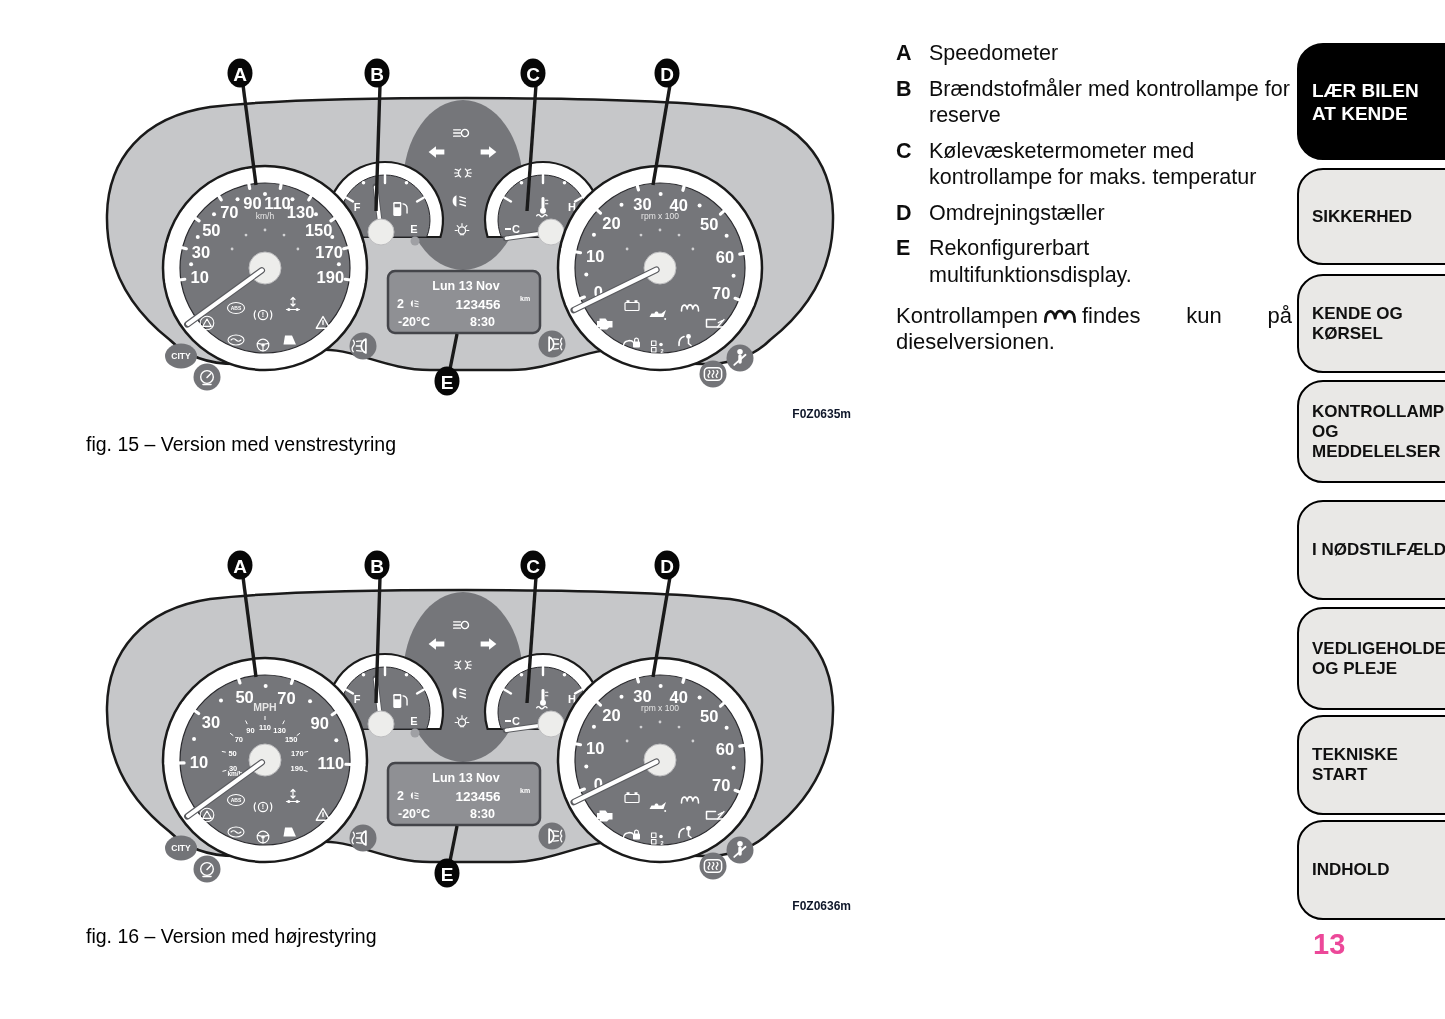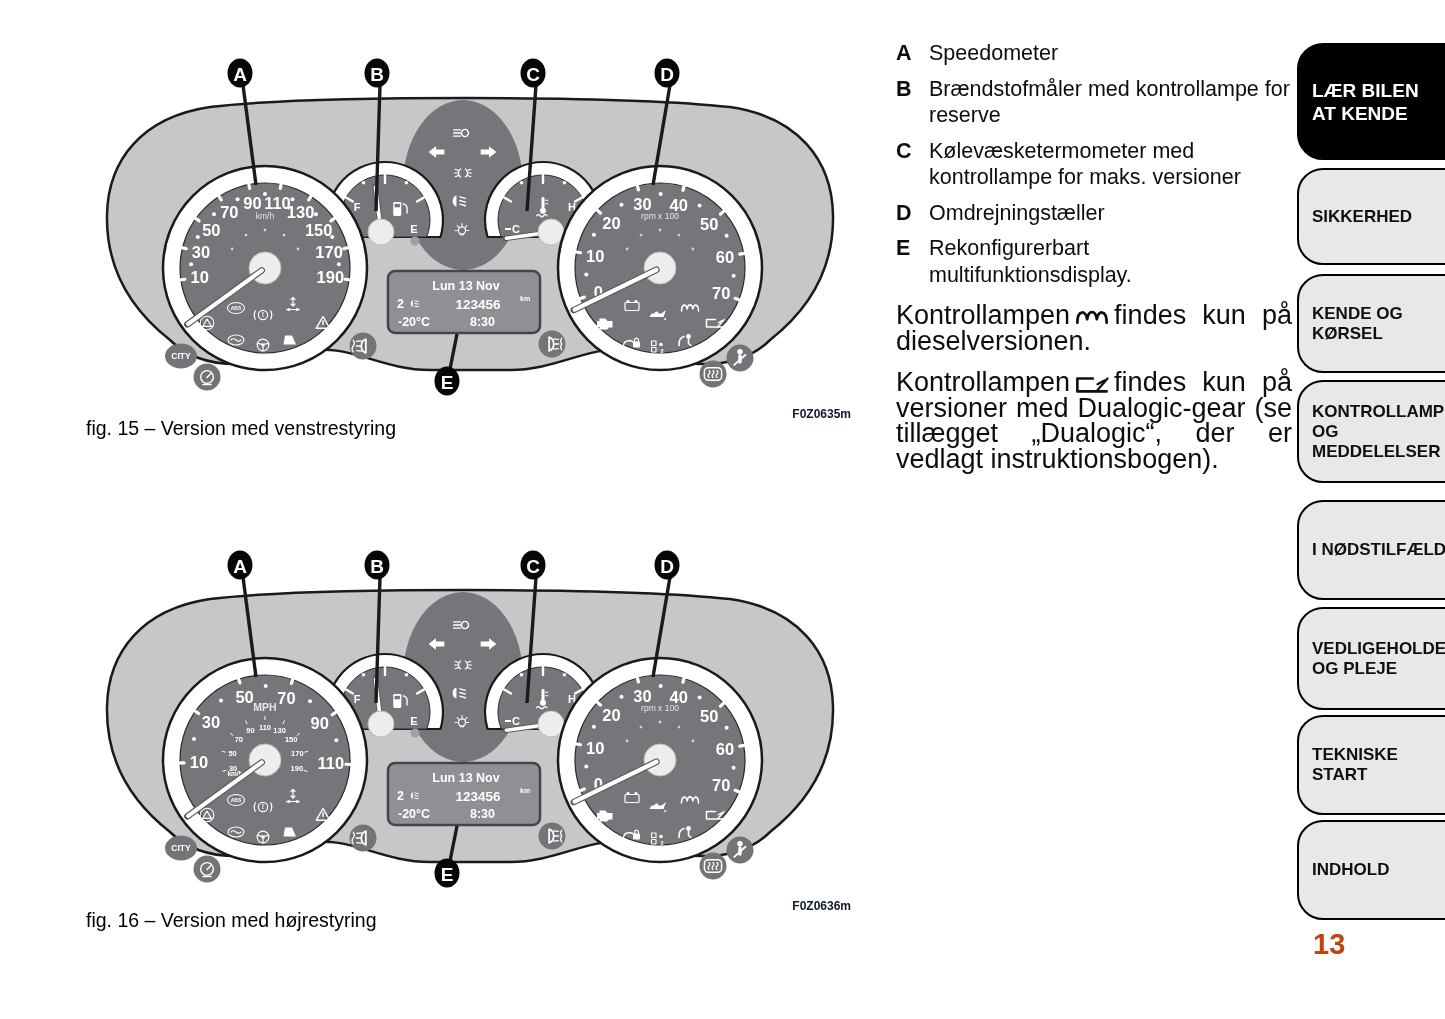--- a/index.html
+++ b/index.html
@@ -3,35 +3,35 @@
 <meta charset="utf-8">
 <style>
   html,body{margin:0;padding:0;background:#fff;}
   .page{position:relative;width:1445px;height:1019px;background:#fff;overflow:hidden;
         font-family:"Liberation Sans",sans-serif;color:#0d0d0d;}
   
   .fig{position:absolute;left:80px;width:785px;height:400px;}
   #fig15{top:45px;} #fig16{top:537px;}
   .fig svg{display:block;}
   svg text{font-family:"Liberation Sans",sans-serif;}
-  .figcaption{position:absolute;left:6px;top:372px;font-size:19.5px;color:#000;}
+  .figcaption{position:absolute;left:6px;top:388px;font-size:19.5px;color:#000;}
   .figcode{position:absolute;right:14px;top:362px;font-size:12px;font-weight:bold;color:#0f172a;}
   
   .text-col{position:absolute;left:896px;top:40px;width:396px;}
   .ditem{display:flex;margin-bottom:9px;font-size:21.5px;line-height:26.5px;}
   .dletter{width:33px;flex:none;font-weight:bold;}
-  .para{margin:15px 0 0 0;font-size:27px;line-height:25.5px;text-align:justify;}
+  .para{margin:15px 0 0 0;font-size:22px;line-height:25.5px;text-align:justify;}
   .inl{display:inline-block;vertical-align:-5px;margin:0 5px;}
   
   .tab{position:absolute;left:1297px;width:172px;border:2px solid #000;border-radius:26px;
        background:#e9e8e6;box-sizing:border-box;display:flex;align-items:center;
        padding-left:13px;font-weight:bold;font-size:17px;line-height:20px;
        white-space:pre-line;color:#101010;}
   .tab.active{background:#000;color:#fff;border-color:#000;font-size:19px;line-height:23px;}
-  .page-number{position:absolute;left:1313px;top:928px;font-size:29px;font-weight:bold;color:#c2410c;}
+  .page-number{position:absolute;left:1313px;top:928px;font-size:29px;font-weight:bold;color:#ec4899;}
 </style>
 </head>
 <body>
 
 <div class="page">
 
   <figure class="fig" id="fig15" style="margin:0">
     <svg class="cluster" width="785" height="355" viewBox="0 0 785 355">
         <path d="M90,295 C48,262 26,222 27,170 C28,115 62,72 130,62 C230,50 540,50 650,62 C718,72 752,115 753,170 C754,222 732,262 690,295 C655,330 598,320 558,308 C515,295 482,325 430,325 L350,325 C298,325 265,295 222,308 C182,320 125,330 90,295 Z" fill="#c6c7c9" stroke="#1a1a1a" stroke-width="2.5"></path>
         <ellipse cx="383" cy="140" rx="60" ry="85" fill="#75767a"></ellipse>
@@ -646,43 +646,37 @@
         <div class="ditem">
           <span class="dletter">A</span>
           <span class="dtext">Speedometer</span>
         </div>
         <div class="ditem">
           <span class="dletter">B</span>
           <span class="dtext">Brændstofmåler med kontrollampe for reserve</span>
         </div>
         <div class="ditem">
           <span class="dletter">C</span>
-          <span class="dtext">Kølevæsketermometer med kontrollampe for maks. versioner</span>
+          <span class="dtext">Kølevæsketermometer med kontrollampe for maks. temperatur</span>
         </div>
         <div class="ditem">
           <span class="dletter">D</span>
           <span class="dtext">Omdrejningstæller</span>
         </div>
         <div class="ditem">
           <span class="dletter">E</span>
           <span class="dtext">Rekonfigurerbart multifunktionsdisplay.</span>
         </div>
       </div>
     <div class="paras">
         <p class="para"><span>Kontrollampen</span><svg viewBox="-13 -9 26 18" width="34" height="23" class="inl">
             <g transform="translate(0,0) scale(1.35)">
               <path d="M-8.5,3 C-8.5,-4.5 -3.5,-4.5 -2.8,1 C-2,-4.5 2,-4.5 2.8,1 C3.5,-4.5 8.5,-4.5 8.5,3" stroke="#111" fill="none" stroke-width="1.6" stroke-linecap="round" stroke-linejoin="round"></path>
             </g>
           </svg><span>findes kun på dieselversionen.</span></p>
-        <p class="para"><span>Kontrollampen</span><svg viewBox="-13 -9 26 18" width="34" height="23" class="inl">
-            <g transform="translate(0,0) scale(1.35)">
-              <path d="M-8.5,4 H8.5 M-8.5,4 V-3.5 H0.5" stroke="#111" fill="none" stroke-width="1.5" stroke-linecap="round" stroke-linejoin="round"></path>
-              <path d="M2.5,4 L9,-3.5 M3.2,-0.2 L7.2,-2.4" stroke="#111" fill="none" stroke-width="1.3" stroke-linecap="round" stroke-linejoin="round"></path>
-            </g>
-          </svg><span>findes kun på versioner med Dualogic-gear (se tillægget „Dualogic“, der er vedlagt instruktionsbogen).</span></p>
       </div>
   </section>
 
   <nav class="sidebar">
       <div class="tab active" style="top: 43px; height: 117px;"><span>LÆR BILEN
 AT KENDE</span></div>
       <div class="tab" style="top: 168px; height: 97px;"><span>SIKKERHED</span></div>
       <div class="tab" style="top: 274px; height: 99px;"><span>KENDE OG
 KØRSEL</span></div>
       <div class="tab" style="top: 380px; height: 103px;"><span>KONTROLLAMPER

